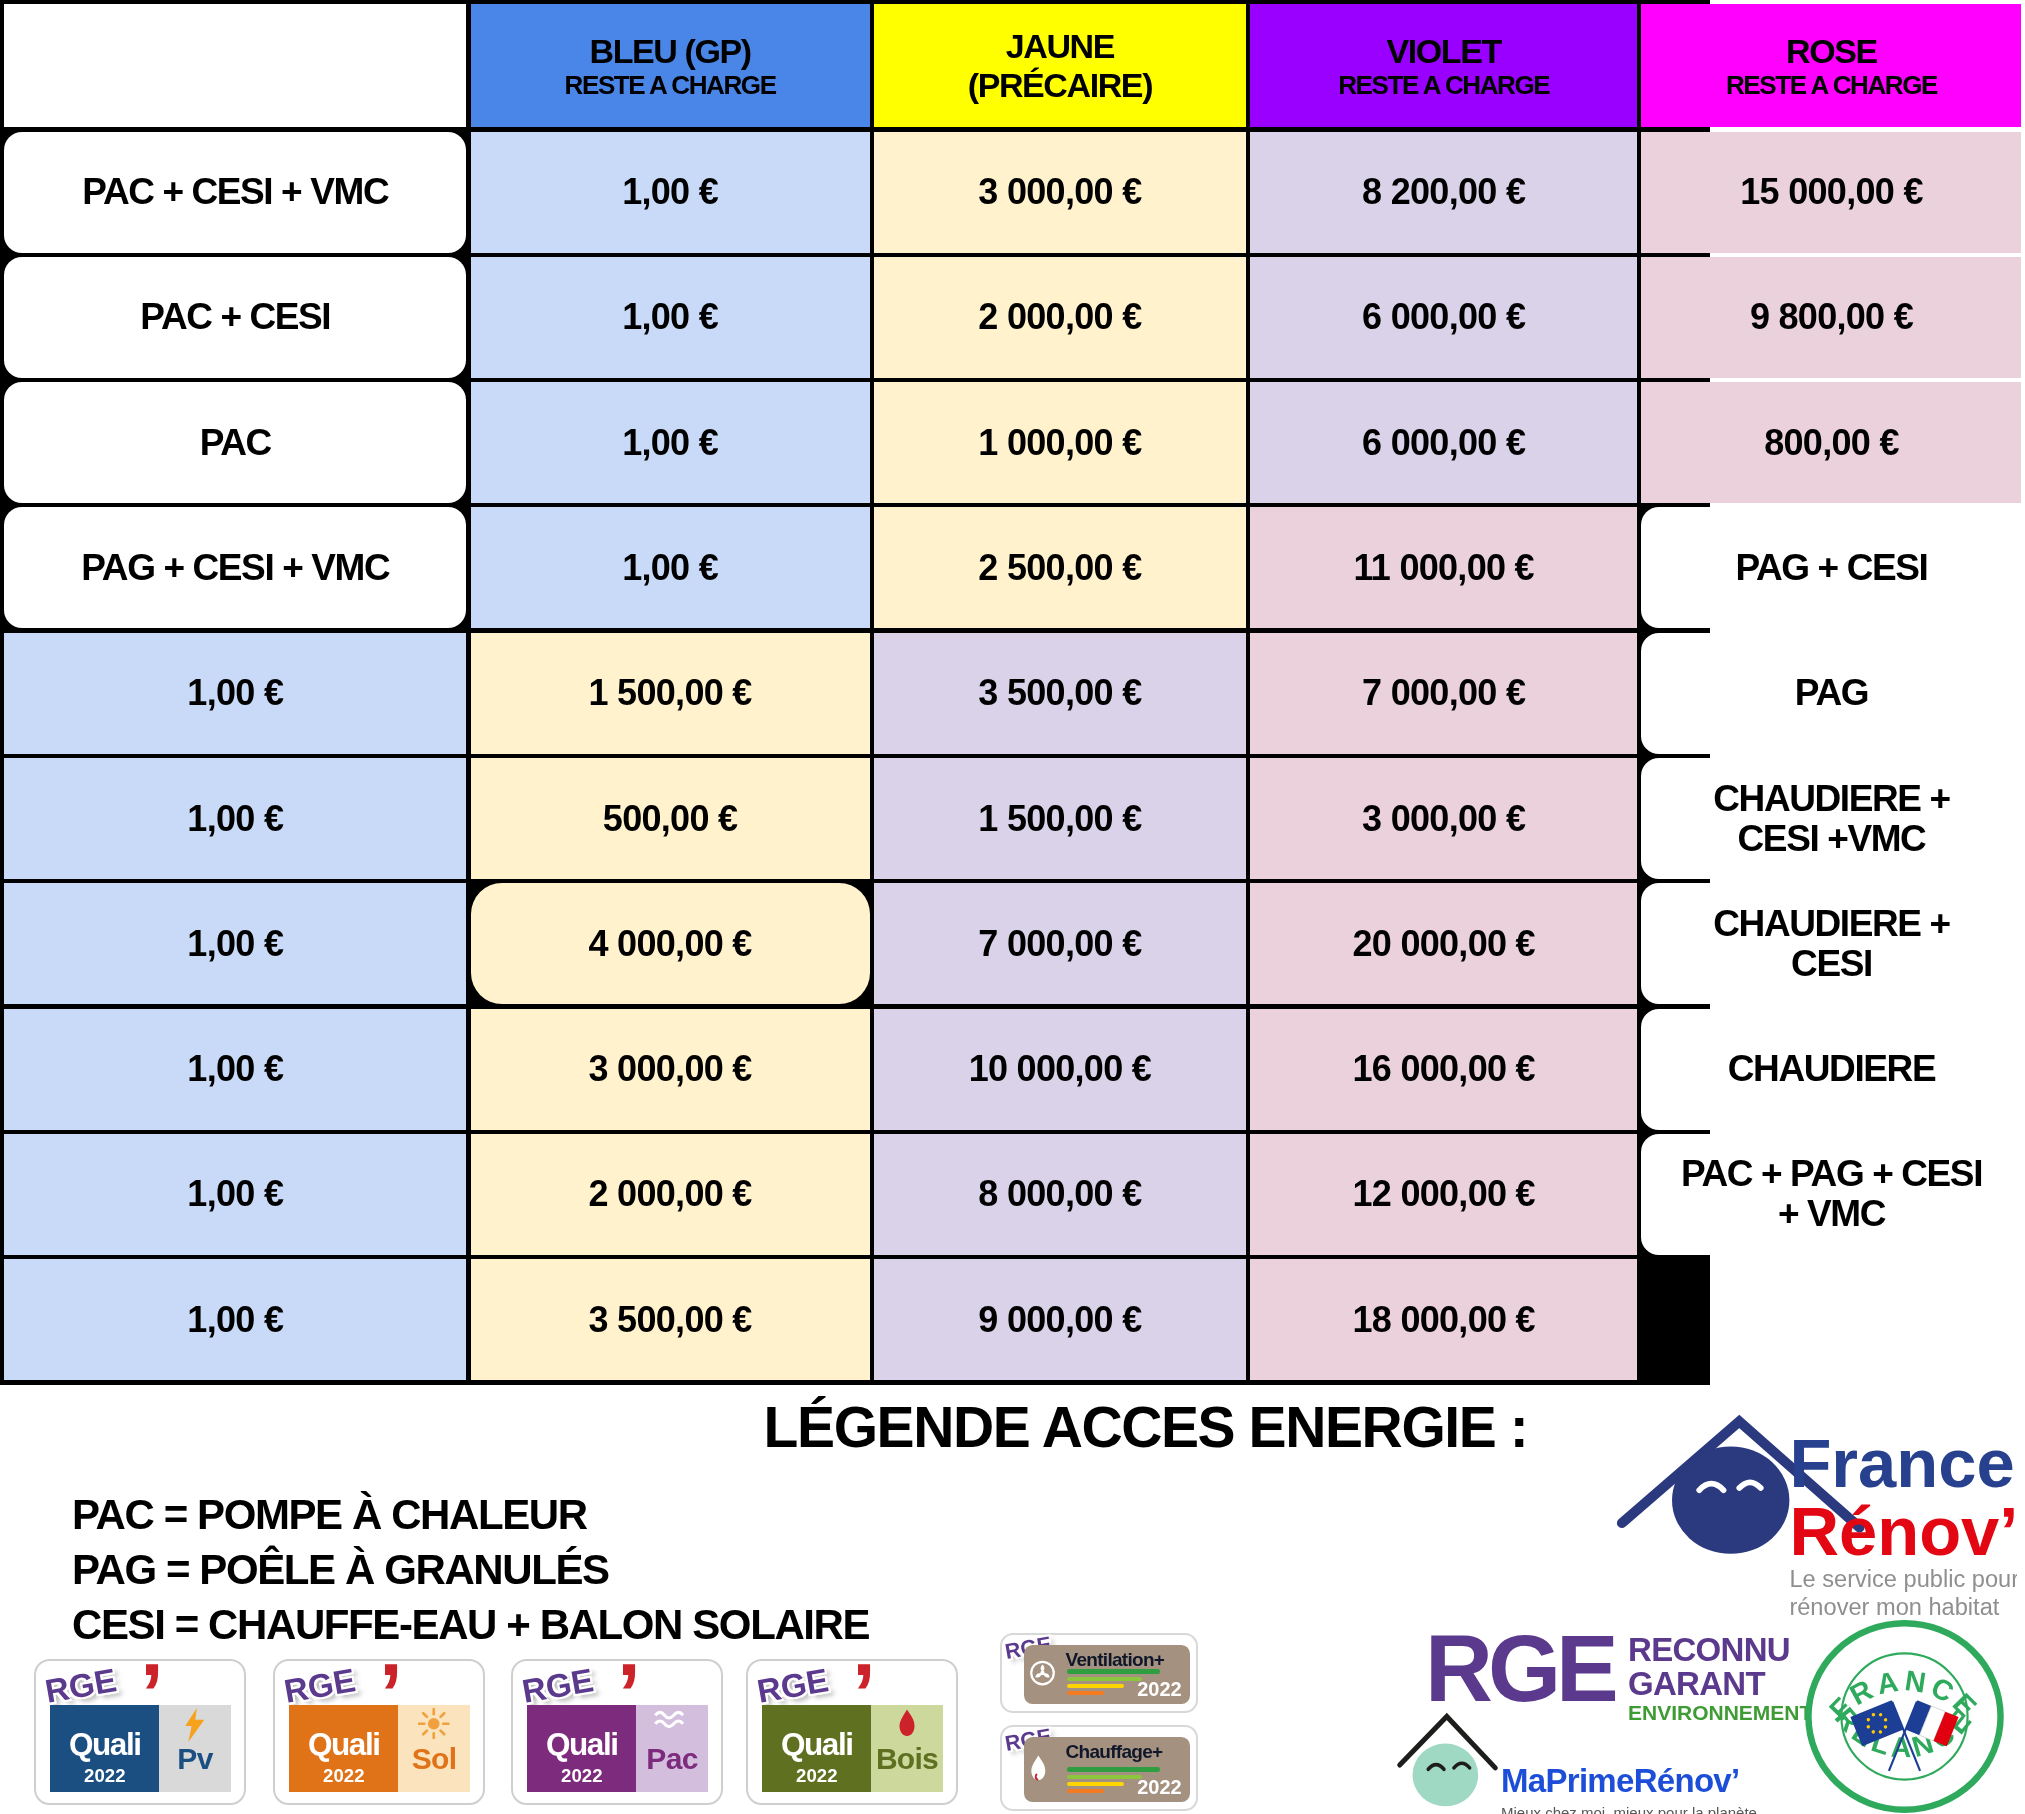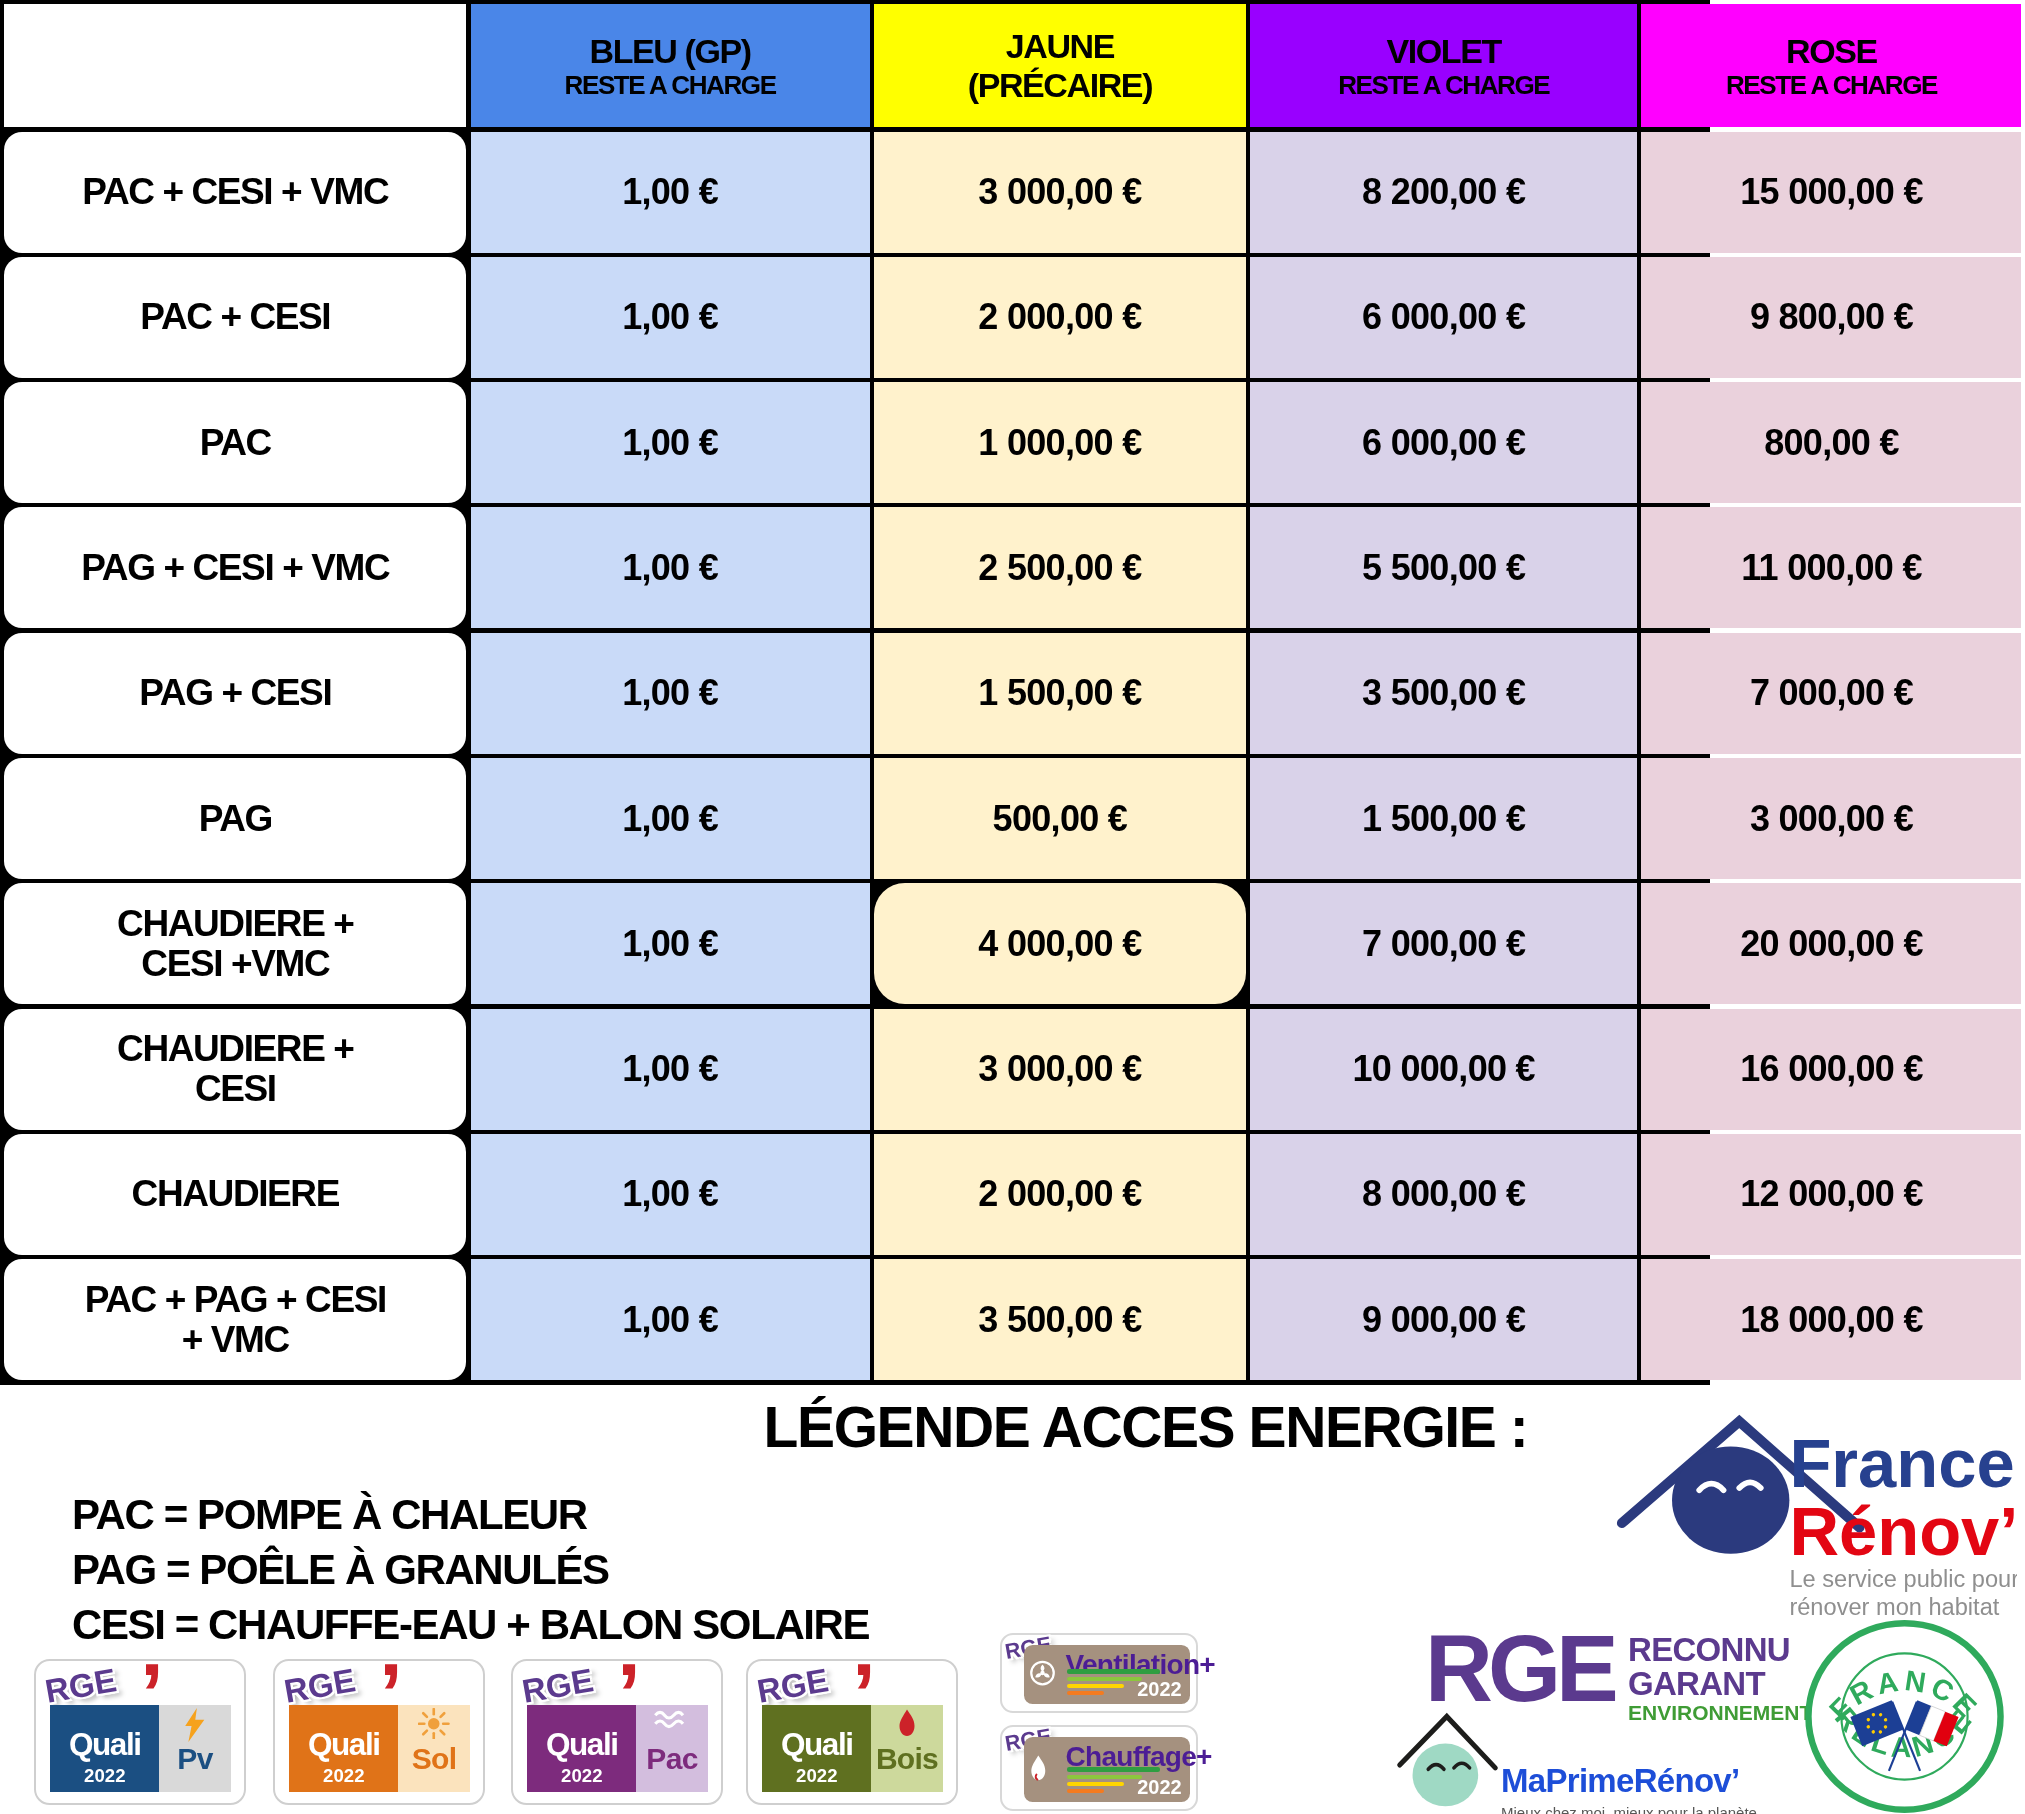--- a/index.html
+++ b/index.html
@@ -35,21 +35,21 @@
   .qbrand{position:absolute;left:0;right:0;top:21.5px;color:#fff;font-weight:700;font-size:31.5px;letter-spacing:-1.4px;text-align:center;}
   .qyear{position:absolute;left:0;right:0;bottom:4.3px;color:#fff;font-weight:700;font-size:18.6px;text-align:center;letter-spacing:0;}
   .qname{position:absolute;left:0;right:0;bottom:15.7px;font-weight:800;font-size:30px;letter-spacing:-0.7px;text-align:center;}
   .qicon{position:absolute;left:0;right:0;top:2.9px;height:37px;text-align:center;}
 
   
   .pcard{position:absolute;left:1000px;width:198px;background:#fff;border:2.1px solid #d8d8d8;border-radius:13px;box-sizing:border-box;}
   .pcard .rge-sticker{left:2.9px;top:1.4px;font-size:21.5px;}
   .pinner{position:absolute;left:21.5px;right:5.7px;top:10px;bottom:7.2px;background:#a5917f;border-radius:8.6px;}
   .picon{position:absolute;left:5.7px;top:50%;transform:translateY(-50%);}
-  .pname{position:absolute;left:42px;top:4.3px;color:#4c1d95;font-weight:700;font-size:28px;letter-spacing:-0.7px;white-space:nowrap;}
+  .pname{position:absolute;left:42px;top:4.3px;color:#0f172a;font-weight:700;font-size:19px;letter-spacing:-0.7px;white-space:nowrap;}
   .pbars{position:absolute;left:43px;bottom:8.6px;}
   .pbars div{height:4.3px;margin-top:2.9px;border-radius:2.1px;}
   .pb1{width:93px;background:#2f9e41;}
   .pb2{width:75px;background:#8cc63e;}
   .pb3{width:57px;background:#ffd500;}
   .pb4{width:37px;background:#f47b20;}
   .pyear{position:absolute;right:8.6px;bottom:2.9px;color:#fff;font-weight:700;font-size:20px;}
 
   
   .rgemain{position:absolute;left:1425px;top:1630px;display:flex;align-items:flex-start;}
@@ -102,21 +102,20 @@
       <div class="cell price" style="background: rgb(217, 210, 233);">6 000,00 €</div>
       <div class="cell price" style="background: rgb(234, 209, 220);">9 800,00 €</div>
       <div class="cell rowlabel">PAC</div>
       <div class="cell price" style="background: rgb(201, 218, 248);">1,00 €</div>
       <div class="cell price" style="background: rgb(255, 242, 204);">1 000,00 €</div>
       <div class="cell price" style="background: rgb(217, 210, 233);">6 000,00 €</div>
       <div class="cell price" style="background: rgb(234, 209, 220);">800,00 €</div>
       <div class="cell rowlabel">PAG + CESI + VMC</div>
       <div class="cell price" style="background: rgb(201, 218, 248);">1,00 €</div>
       <div class="cell price" style="background: rgb(255, 242, 204);">2 500,00 €</div>
-      <div class="cell price" style="background: rgb(217, 210, 233);">5 500,00 €</div>
       <div class="cell price" style="background: rgb(234, 209, 220);">11 000,00 €</div>
       <div class="cell rowlabel">PAG + CESI</div>
       <div class="cell price" style="background: rgb(201, 218, 248);">1,00 €</div>
       <div class="cell price" style="background: rgb(255, 242, 204);">1 500,00 €</div>
       <div class="cell price" style="background: rgb(217, 210, 233);">3 500,00 €</div>
       <div class="cell price" style="background: rgb(234, 209, 220);">7 000,00 €</div>
       <div class="cell rowlabel">PAG</div>
       <div class="cell price" style="background: rgb(201, 218, 248);">1,00 €</div>
       <div class="cell price" style="background: rgb(255, 242, 204);">500,00 €</div>
       <div class="cell price" style="background: rgb(217, 210, 233);">1 500,00 €</div>

